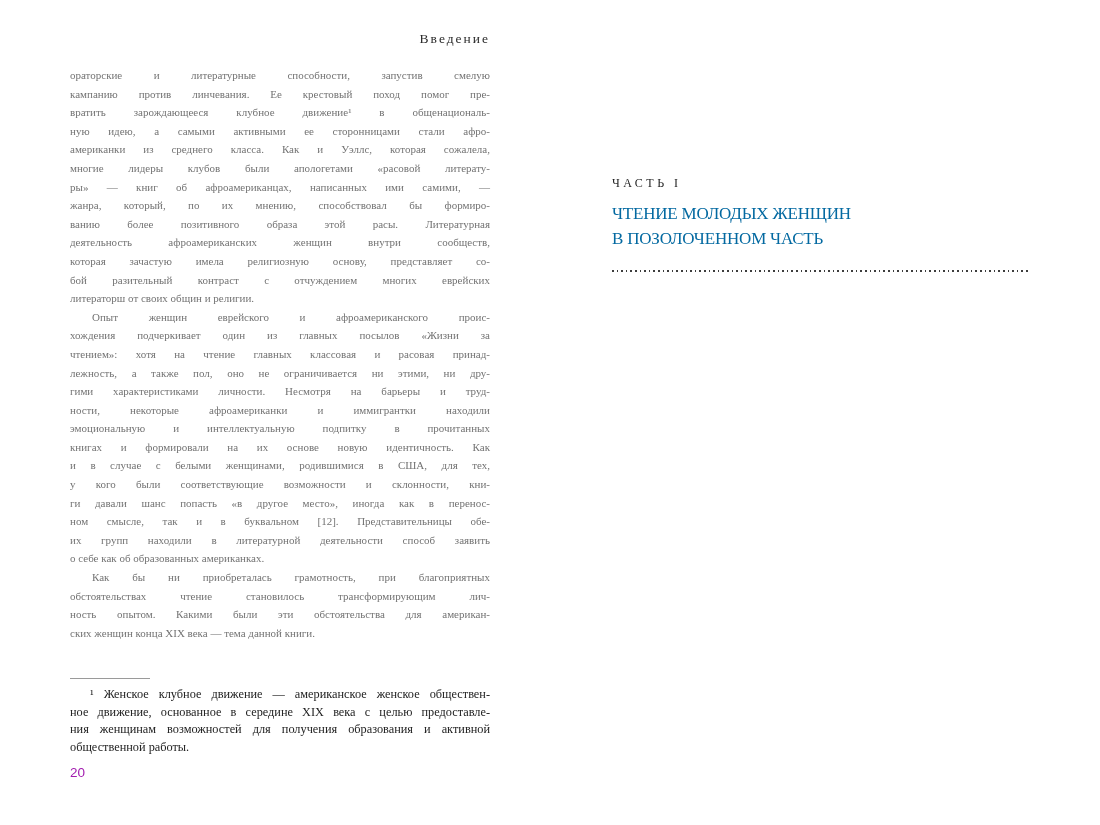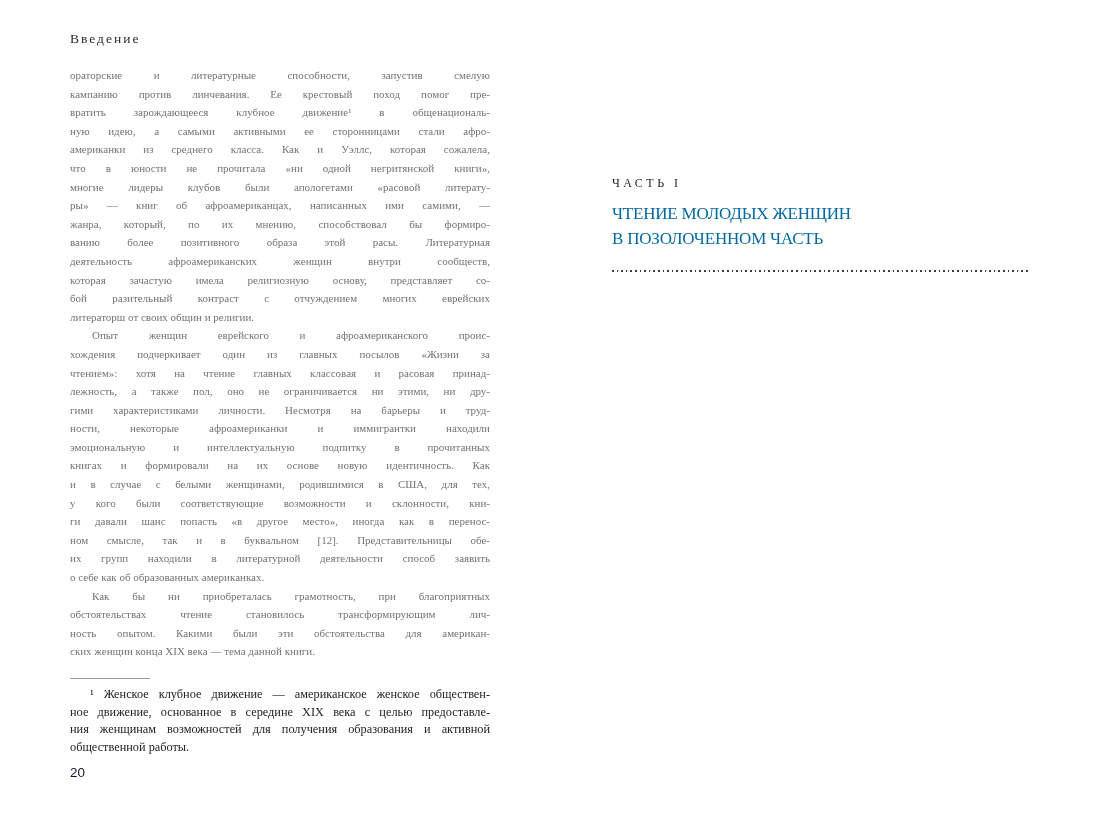--- a/index.html
+++ b/index.html
@@ -7,21 +7,21 @@
     width: 1100px; height: 825px;
     background: #ffffff;
     overflow: hidden;
     font-family: "Liberation Serif", "DejaVu Serif", serif;
   }
   .abs { position: absolute; }
 
   
   #running-header {
     left: 70px; top: 31px; width: 420px;
-    text-align: left;
+    text-align: right;
     font-size: 13.5px; letter-spacing: 2px;
     color: #2b2b2b;
   }
   #body-text {
     left: 70px; top: 66px; width: 420px;
     font-size: 11px; line-height: 18.6px;
     color: #737373;
   }
   .line {
     text-align: justify;
@@ -41,21 +41,21 @@
     left: 70px; top: 686px; width: 420px;
     font-size: 12.3px; line-height: 17.7px;
     color: #222222;
   }
   #footnote-text .line { height: 17.7px; }
   #footnote-text .line.indent { text-indent: 20px; }
 
   #page-number {
     left: 70px; top: 765px;
     font-family: "Liberation Sans", "DejaVu Sans", sans-serif;
-    font-size: 13.5px; color: #0f172a;
+    font-size: 13.5px; color: #a21caf;
   }
 
   
   #part-label {
     left: 612px; top: 176px;
     font-size: 12px; letter-spacing: 3.5px;
     color: #242424;
     text-align: center;
   }
   #part-title {
@@ -75,21 +75,20 @@
 <body>
 
 <div class="abs" id="running-header">Введение</div>
 
 <div class="abs" id="body-text">
     <div class="line">ораторские и литературные способности, запустив смелую</div>
     <div class="line">кампанию против линчевания. Ее крестовый поход помог пре-</div>
     <div class="line">вратить зарождающееся клубное движение¹ в общенациональ-</div>
     <div class="line">ную идею, а самыми активными ее сторонницами стали афро-</div>
     <div class="line">американки из среднего класса. Как и Уэллс, которая сожалела,</div>
-    <div class="line">что в юности не прочитала «ни одной негритянской книги»,</div>
     <div class="line">многие лидеры клубов были апологетами «расовой литерату-</div>
     <div class="line">ры» — книг об афроамериканцах, написанных ими самими, —</div>
     <div class="line">жанра, который, по их мнению, способствовал бы формиро-</div>
     <div class="line">ванию более позитивного образа этой расы. Литературная</div>
     <div class="line">деятельность афроамериканских женщин внутри сообществ,</div>
     <div class="line">которая зачастую имела религиозную основу, представляет со-</div>
     <div class="line">бой разительный контраст с отчуждением многих еврейских</div>
     <div class="line para-end">литераторш от своих общин и религии.</div>
     <div class="line indent">Опыт женщин еврейского и афроамериканского проис-</div>
     <div class="line">хождения подчеркивает один из главных посылов «Жизни за</div>

